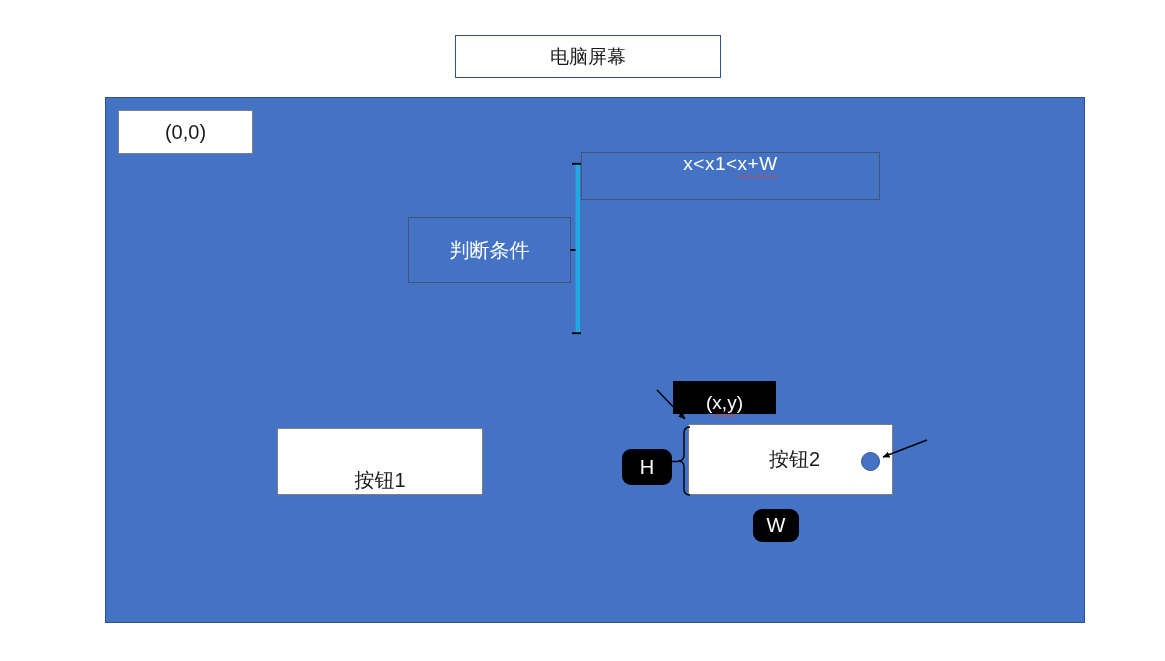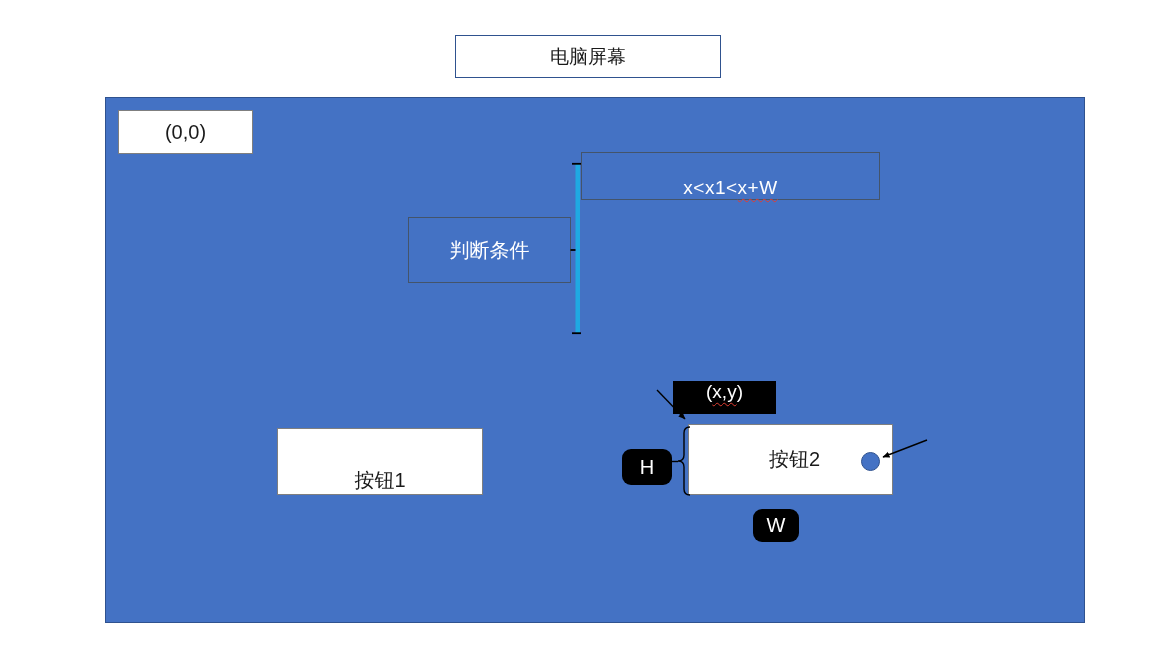--- a/index.html
+++ b/index.html
@@ -25,36 +25,36 @@
 
   .origin-box{position:absolute;left:82px;top:110px;width:135px;height:44px;background:#ffffff;
     border:1px solid var(--box-border-gray);box-sizing:border-box;display:flex;align-items:center;
     justify-content:center;font-size:20px;color:#1a1a1a;z-index:3;margin-left:36px;}
 
   .decision-box{position:absolute;left:408px;top:217px;width:163px;height:66px;
     border:1.2px solid var(--cond-border);box-sizing:border-box;display:flex;align-items:center;
     justify-content:center;font-size:20px;color:#ffffff;z-index:2;}
 
   .cond{position:absolute;border:1.2px solid var(--cond-border);box-sizing:border-box;display:flex;
-    align-items:flex-end;justify-content:center;font-size:19px;color:#ffffff;z-index:2;letter-spacing:.5px;}
+    align-items:flex-start;justify-content:center;font-size:19px;color:#ffffff;z-index:2;letter-spacing:.5px;}
   .cond-x{left:581px;top:152px;width:299px;height:48px;}
   .cond-y{left:595px;top:294px;width:293px;height:44px;}
 
   .sq{text-decoration-line:underline;text-decoration-style:wavy;
       text-decoration-color:var(--flag-underline);text-decoration-thickness:1px;text-underline-offset:4px;}
 
   .btn{position:absolute;background:#ffffff;border:1.2px solid var(--box-border-gray);box-sizing:border-box;
     display:flex;align-items:center;justify-content:center;font-size:20px;color:#1a1a1a;z-index:2;}
   .btn1{left:277px;top:428px;width:206px;height:67px;align-items:flex-end;}
   .btn2{left:688px;top:424px;width:205px;height:71px;padding-left:8px;}
   .dot{position:absolute;left:172px;top:27px;width:19px;height:19px;border-radius:50%;
     background:var(--screen-fill);border:1px solid var(--screen-border);box-sizing:border-box;}
 
   .callout{position:absolute;background:var(--callout-bg);color:var(--callout-text);display:flex;
-    align-items:flex-start;justify-content:center;font-size:19px;z-index:4;}
+    align-items:flex-end;justify-content:center;font-size:19px;z-index:4;}
   .xy{left:673px;top:381px;width:103px;height:33px;}
   .x1y1{left:926px;top:406px;width:101px;height:33px;}
 
   .pill{position:absolute;background:var(--callout-bg);color:var(--callout-text);display:flex;
     align-items:center;justify-content:center;font-size:20px;border-radius:9px;z-index:4;}
   .pill-h{left:622px;top:449px;width:50px;height:36px;}
   .pill-w{left:753px;top:509px;width:46px;height:33px;}
 
   .overlay{position:absolute;left:0;top:0;width:1165px;height:661px;z-index:5;pointer-events:none;}
 </style>

